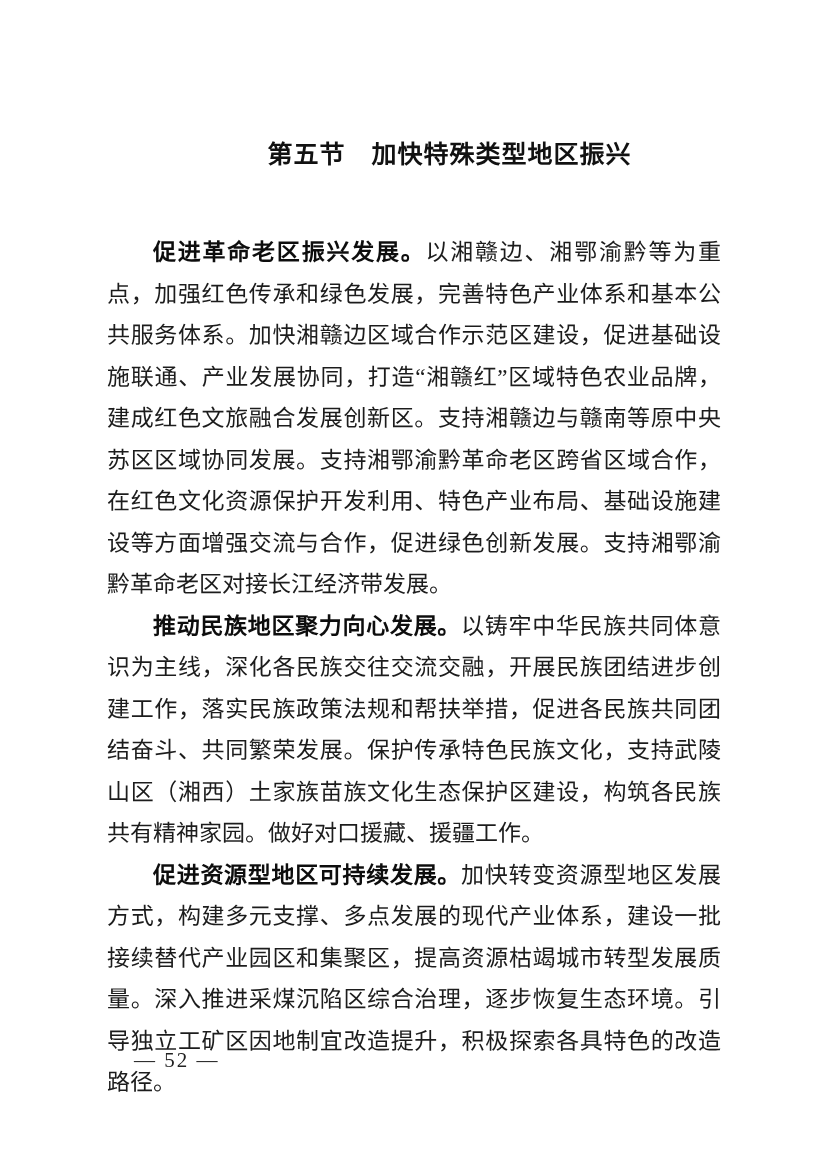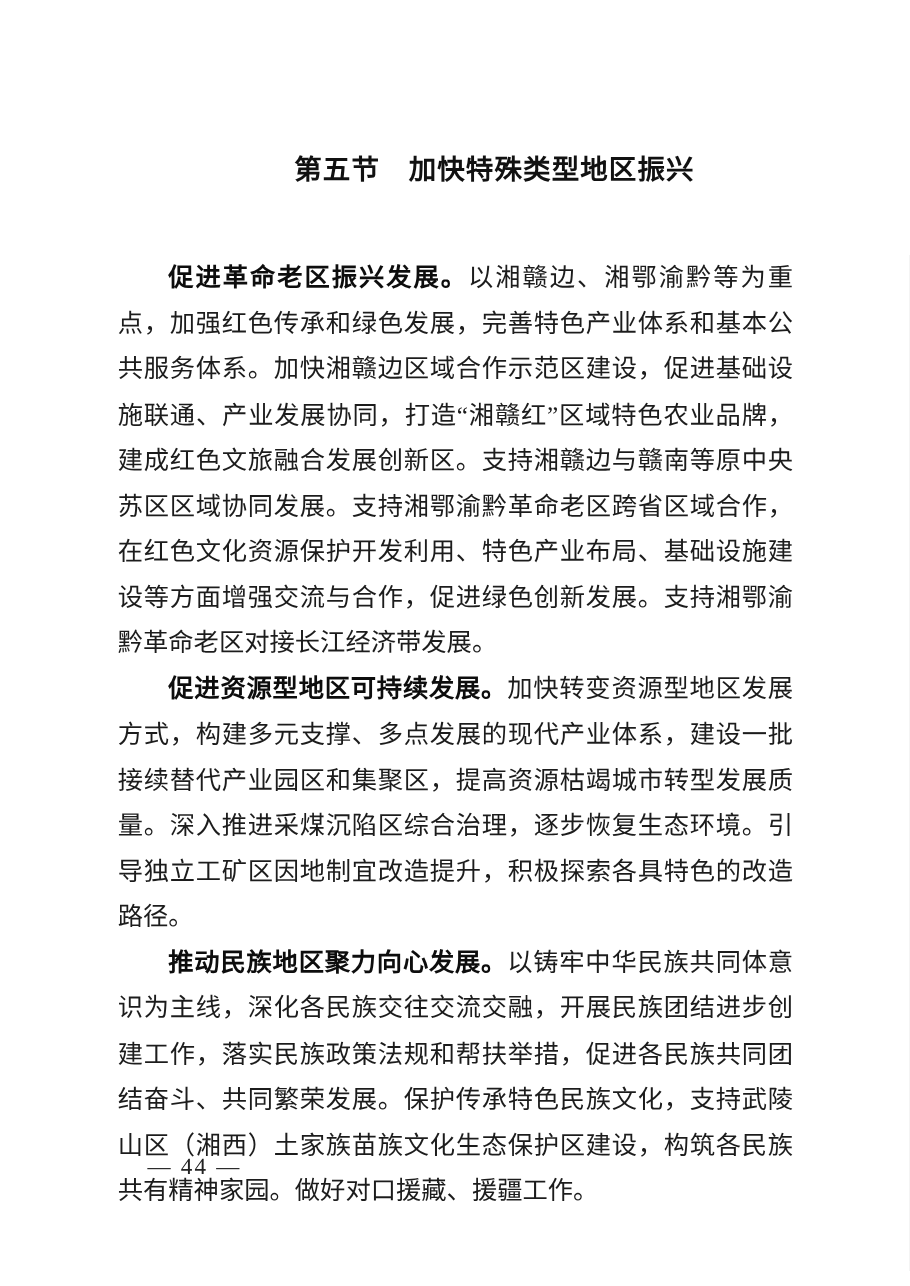--- a/index.html
+++ b/index.html
@@ -63,24 +63,24 @@
 <body>
 
 <div class="page">
 
   <h1 class="doc-title">第五节　加快特殊类型地区振兴</h1>
 
   <div class="doc-body">
 
     <p class="para"><span class="lead">促进革命老区振兴发展。</span><span>以湘赣边、湘鄂渝黔等为重点，加强红色传承和绿色发展，完善特色产业体系和基本公共服务体系。加快湘赣边区域合作示范区建设，促进基础设施联通、产业发展协同，打造“湘赣红”区域特色农业品牌，建成红色文旅融合发展创新区。支持湘赣边与赣南等原中央苏区区域协同发展。支持湘鄂渝黔革命老区跨省区域合作，在红色文化资源保护开发利用、特色产业布局、基础设施建设等方面增强交流与合作，促进绿色创新发展。支持湘鄂渝黔革命老区对接长江经济带发展。</span></p>
 
+    <p class="para"><span class="lead">推动民族地区聚力向心发展。</span><span>以铸牢中华民族共同体意识为主线，深化各民族交往交流交融，开展民族团结进步创建工作，落实民族政策法规和帮扶举措，促进各民族共同团结奋斗、共同繁荣发展。保护传承特色民族文化，支持武陵山区（湘西）土家族苗族文化生态保护区建设，构筑各民族共有精神家园。做好对口援藏、援疆工作。</span></p>
+
     <p class="para"><span class="lead">促进资源型地区可持续发展。</span><span>加快转变资源型地区发展方式，构建多元支撑、多点发展的现代产业体系，建设一批接续替代产业园区和集聚区，提高资源枯竭城市转型发展质量。深入推进采煤沉陷区综合治理，逐步恢复生态环境。引导独立工矿区因地制宜改造提升，积极探索各具特色的改造路径。</span></p>
-
-    <p class="para"><span class="lead">推动民族地区聚力向心发展。</span><span>以铸牢中华民族共同体意识为主线，深化各民族交往交流交融，开展民族团结进步创建工作，落实民族政策法规和帮扶举措，促进各民族共同团结奋斗、共同繁荣发展。保护传承特色民族文化，支持武陵山区（湘西）土家族苗族文化生态保护区建设，构筑各民族共有精神家园。做好对口援藏、援疆工作。</span></p>
 
 
   </div>
 
   <div class="page-footer">
-    <span>— 44 —</span>
+    <span>— 52 —</span>
   </div>
 
 </div>
 
 </body></html>

